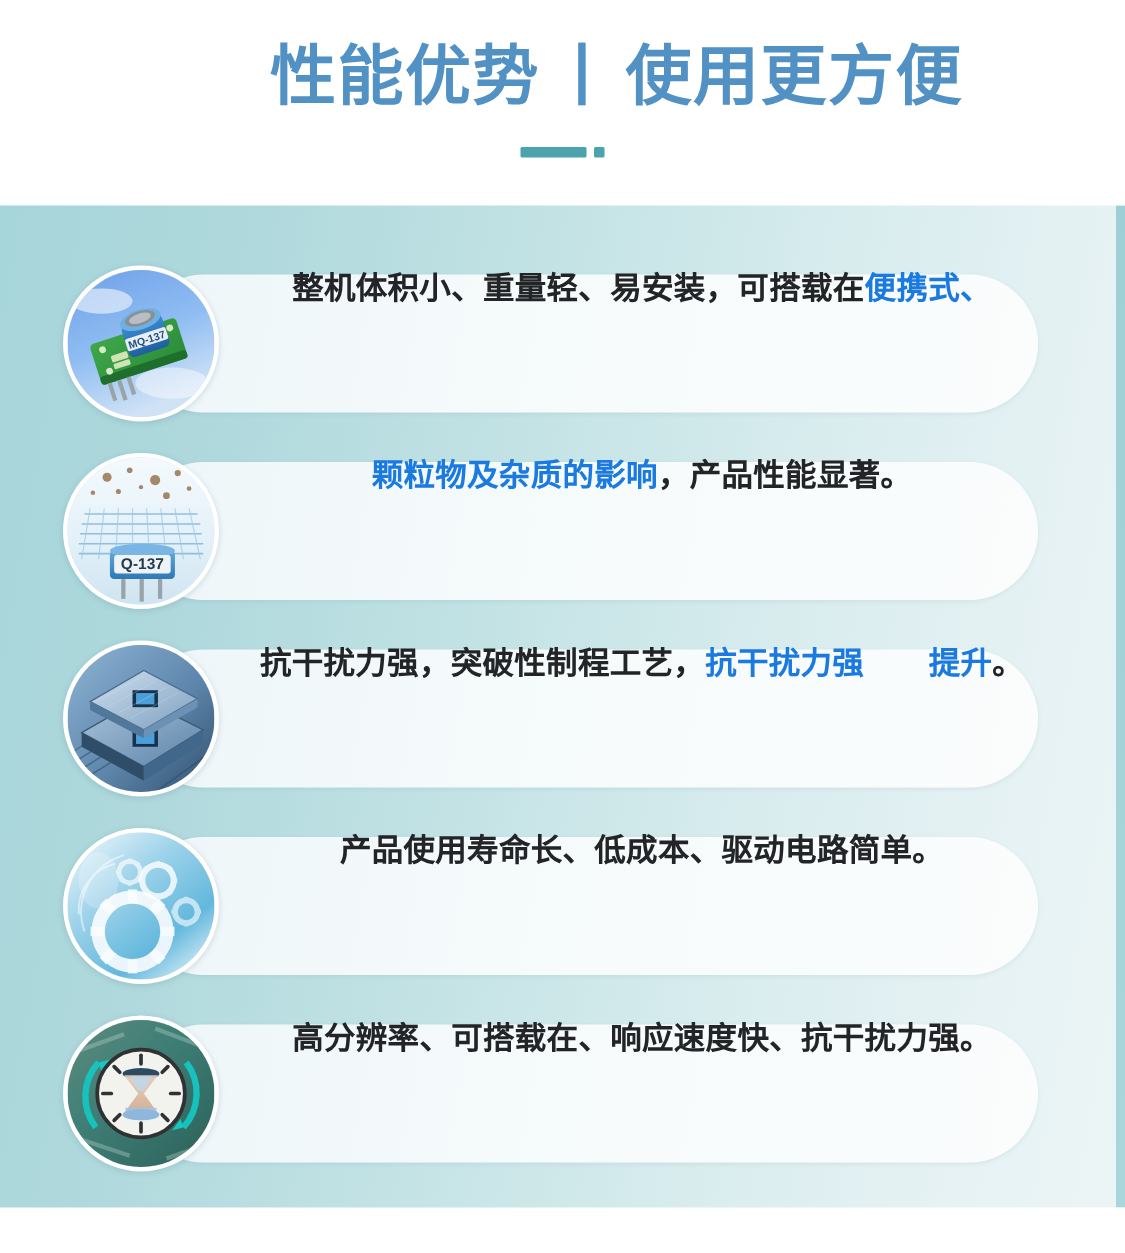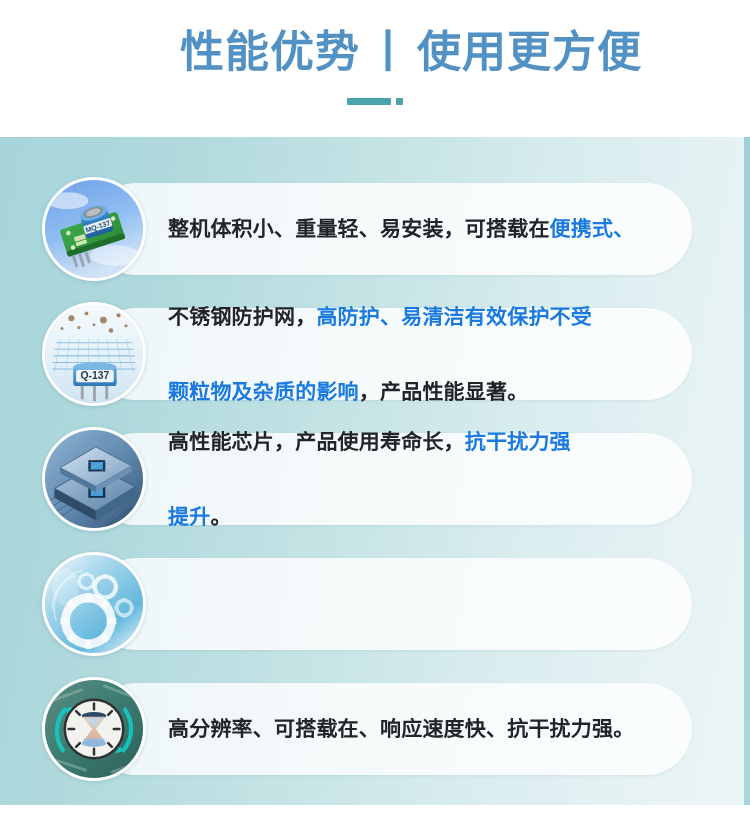--- a/index.html
+++ b/index.html
@@ -134,21 +134,21 @@
     width: 100%;
     height: 100%;
   }
   .card .text {
     position: absolute;
     left: 126px;
     top: 0;
     width: 520px;
     height: 104px;
     display: flex;
-    flex-direction: column;
+    flex-direction: row;
     justify-content: center;
     font-size: 21px;
     line-height: 32px;
     font-weight: bold;
     color: #222427;
     letter-spacing: 0.2px;
     gap: 43px;
   }
   .card .text .hl {
     color: #1a7ae0;
@@ -277,23 +277,20 @@
           <text x="53" y="79" font-family="'Liberation Sans', sans-serif" font-size="11" font-weight="bold" fill="#1f3a4d" text-anchor="middle">Q-137</text>
           <g fill="#9aa3a8">
             <rect x="38" y="86" width="3" height="14"></rect>
             <rect x="51" y="86" width="3" height="16"></rect>
             <rect x="64" y="86" width="3" height="14"></rect>
           </g>
         </svg>
       </div>
       <div class="text">
         <div>
-          <span>不锈钢防护网，</span><span class="hl">高防护、易清洁有效保护不受</span>
-        </div>
-        <div>
           <span class="hl">颗粒物及杂质的影响</span><span>，产品性能显著。</span>
         </div>
       </div>
     </div>
 
     <div class="card c3">
       <div class="pill"></div>
       <div class="thumb">
         <svg viewBox="0 0 104 104" xmlns="http://www.w3.org/2000/svg">
           <defs>
@@ -326,21 +323,21 @@
           <polygon points="92,38 54,60 54,66 92,44" fill="#6b91b4"></polygon>
           <rect x="46" y="32" width="18" height="12" fill="#16324e"></rect>
           <rect x="48.5" y="34" width="13" height="8" fill="#4b9fd8"></rect>
           <g stroke="#d6e6f2" stroke-width="0.6" opacity="0.35">
             <path d="M20 40 L54 22 M28 44 L62 26 M36 48 L70 30 M44 52 L78 34"></path>
           </g>
         </svg>
       </div>
       <div class="text">
         <div>
-          <span>高性能芯片，产品使用寿命长，</span><span class="hl">抗干扰力强</span>
+          <span>抗干扰力强，突破性制程工艺，</span><span class="hl">抗干扰力强</span>
         </div>
         <div>
           <span class="hl">提升</span><span>。</span>
         </div>
       </div>
     </div>
 
     <div class="card c4">
       <div class="pill"></div>
       <div class="thumb">
@@ -405,20 +402,23 @@
               <line x1="-21" y1="0" x2="-13" y2="0"></line>
                 <line x1="21" y1="0" x2="13" y2="0"></line>
             </g>
           </g>
           <g fill="none" stroke="#ffffff" stroke-width="1.4" opacity="0.5">
             <path d="M8 58 A 34 34 0 0 1 34 22"></path>
             <path d="M12 70 A 42 42 0 0 1 40 16"></path>
           </g>
         </svg>
       </div>
+      <div class="text">
+        <div>产品使用寿命长、低成本、驱动电路简单。</div>
+      </div>
     </div>
 
     <div class="card c5">
       <div class="pill"></div>
       <div class="thumb">
         <svg viewBox="0 0 104 104" xmlns="http://www.w3.org/2000/svg">
           <defs>
             <linearGradient id="bg5" x1="0" y1="0" x2="1" y2="1">
               <stop offset="0%" stop-color="#5f8b7e"></stop>
               <stop offset="40%" stop-color="#3f7f76"></stop>

